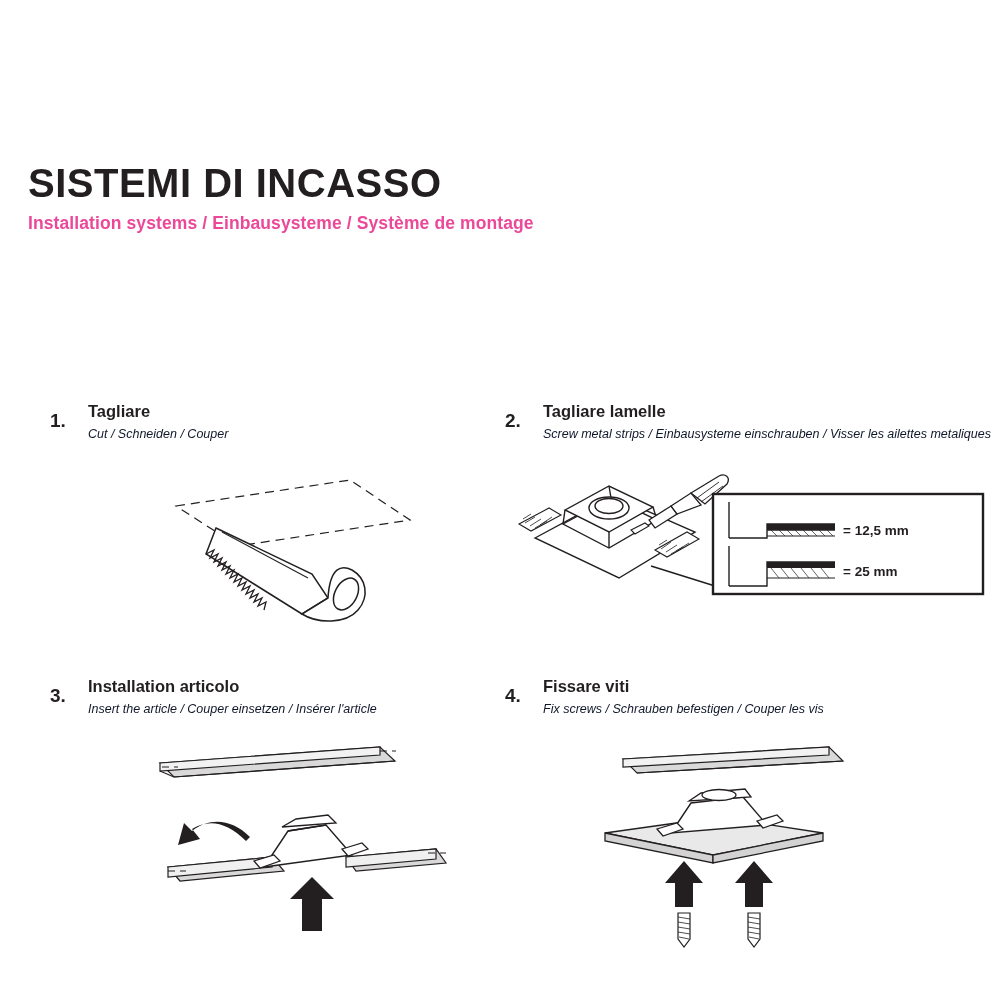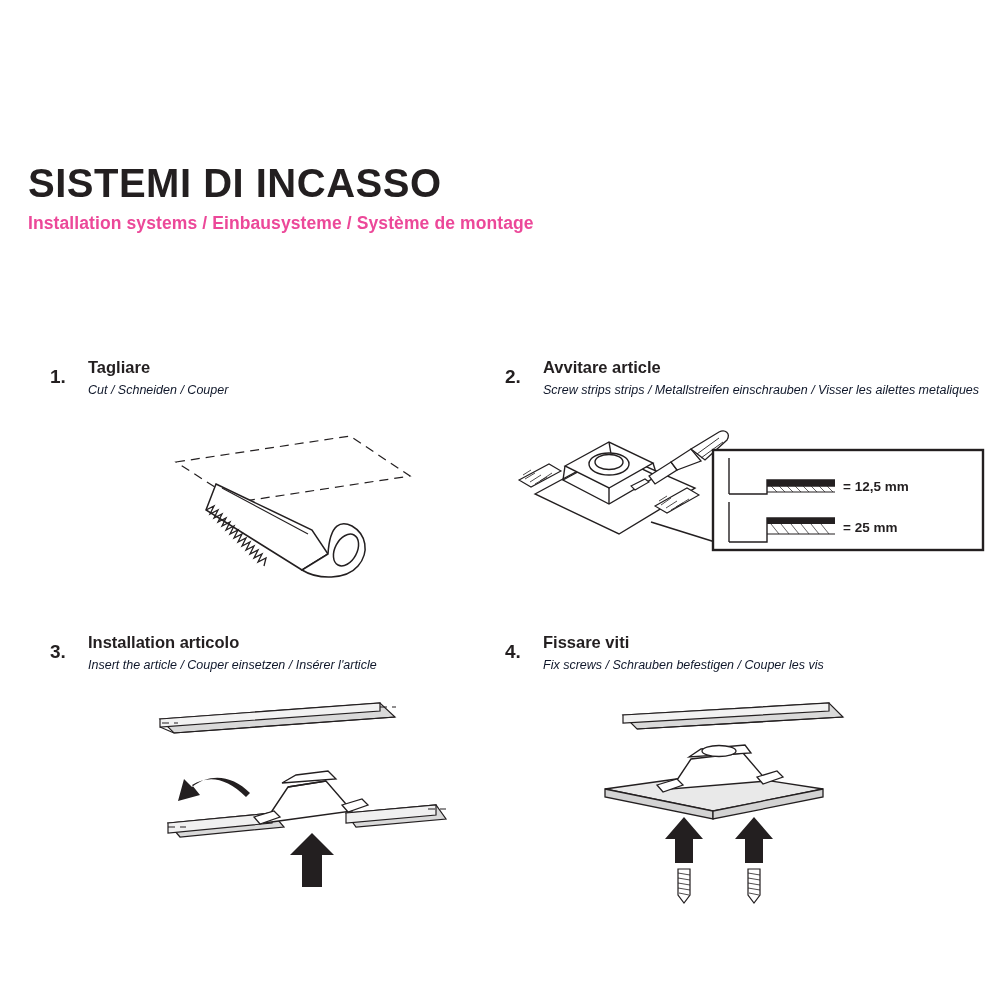--- a/index.html
+++ b/index.html
@@ -72,20 +72,21 @@
     top: 8px;
     font-size: 19px;
     font-weight: bold;
     color: #231f20;
   }
   .step-title {
     font-size: 16.5px;
     font-weight: bold;
     color: #231f20;
     line-height: 1.2;
+    margin-top: 44px;
   }
   .step-sub {
     margin-top: 5px;
     font-size: 12.5px;
     font-style: italic;
     color: #0f172a;
     line-height: 1.25;
   }
   .art {
     position: relative;
@@ -134,22 +135,22 @@
             <path d="M252 168 C268 178 296 178 308 164 C320 150 316 132 302 124 C292 119 280 120 278 152 Z"></path>
             <ellipse cx="296" cy="148" rx="11" ry="17" transform="rotate(28 296 148)"></ellipse>
           </g>
         </svg>
       </div>
     </div>
 
     <div class="step step-2">
       <div class="step-head">
         <div class="step-num">2.</div>
-        <div class="step-title">Avvitare article</div>
-        <div class="step-sub">Screw strips strips / Metallstreifen einschrauben / Visser les ailettes metaliques</div>
+        <div class="step-title">Tagliare lamelle</div>
+        <div class="step-sub">Screw metal strips / Einbausysteme einschrauben / Visser les ailettes metaliques</div>
       </div>
       <div class="art">
         <svg width="490" height="200" viewBox="0 0 490 200">
 
           <g stroke="#231f20" stroke-width="1.4" fill="#ffffff">
             <path d="M30 92 L108 50 L190 86 L114 132 Z"></path>
           </g>
 
           <g stroke="#231f20" stroke-width="1.4" fill="#ffffff">
             <path d="M58 78 L106 52 L152 74 L104 102 Z"></path>

